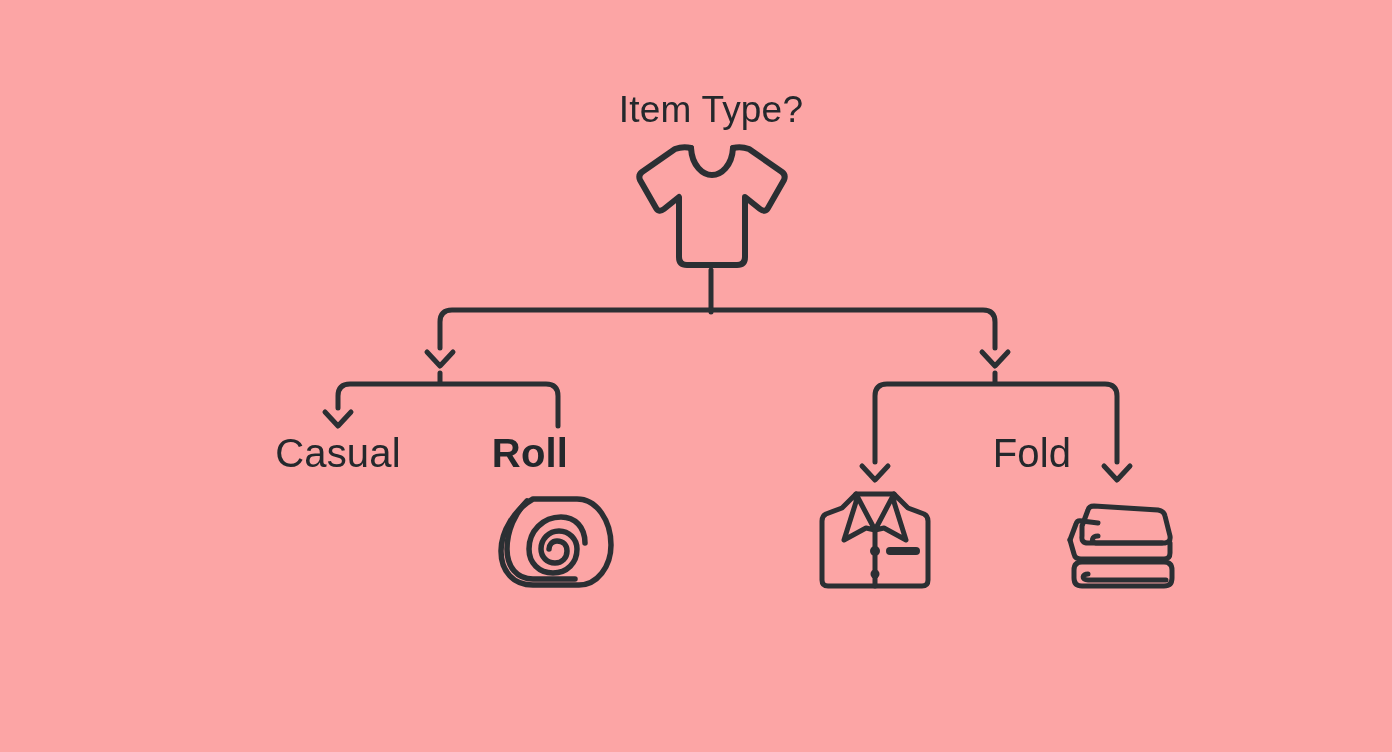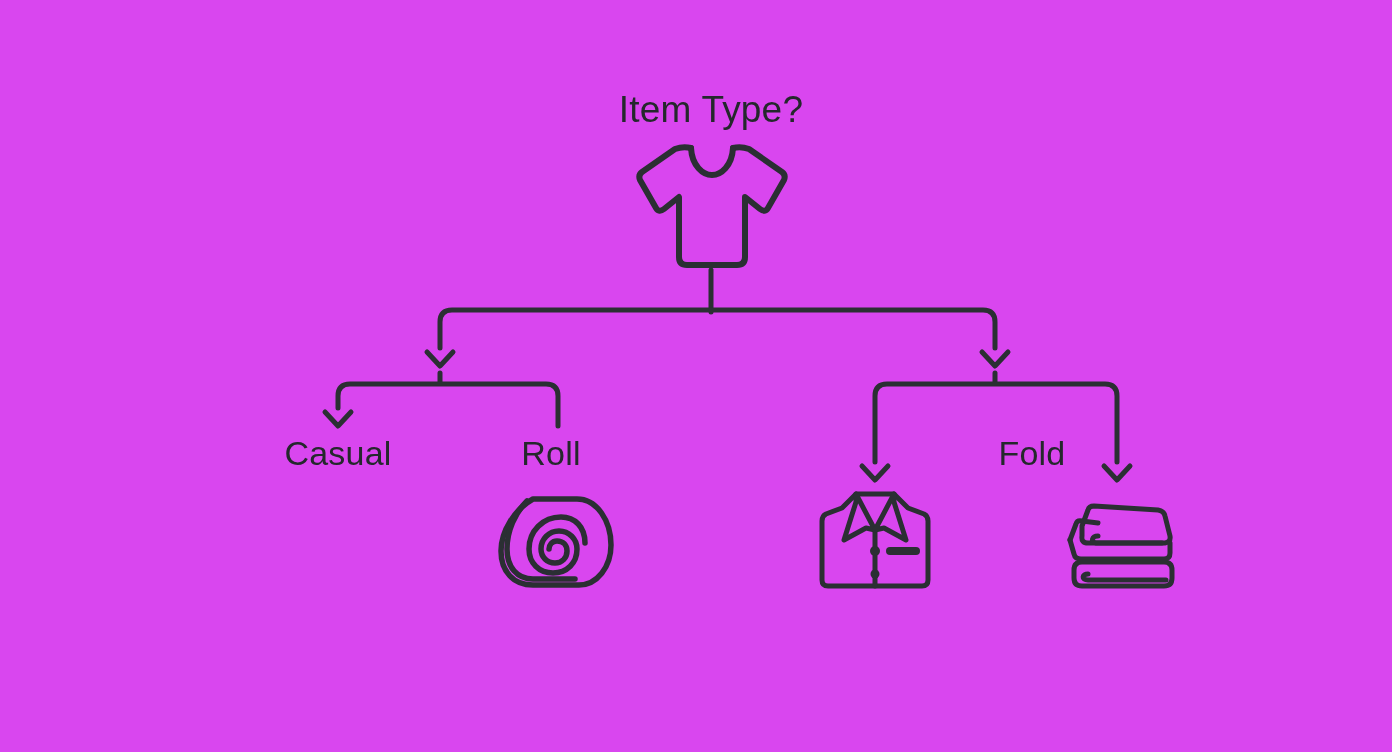--- a/index.html
+++ b/index.html
@@ -9,21 +9,21 @@
     background: #ffffff;
   }
   body {
     font-family: "Liberation Sans", sans-serif;
     -webkit-font-smoothing: antialiased;
   }
   #canvas {
     position: relative;
     width: 1392px;
     height: 752px;
-    background: #d946ef;
+    background: #fca5a5;
     overflow: hidden;
   }
   #wiring {
     position: absolute;
     left: 0;
     top: 0;
     width: 1392px;
     height: 752px;
   }
   .node-label {
@@ -32,21 +32,21 @@
     font-weight: 400;
     white-space: nowrap;
     transform: translate(-50%, -50%);
     letter-spacing: 0.2px;
   }
   .title-label {
     font-size: 37px;
     font-weight: 500;
   }
   .branch-label {
-    font-size: 34px;
+    font-size: 40px;
   }
   .icon-box {
     position: absolute;
     transform: translate(-50%, -50%);
   }
   .icon-box svg {
     display: block;
     overflow: visible;
   }
 </style>
@@ -105,21 +105,21 @@
                  Q152,36 148,33
                  L115,10
                  C107,7 99,9 99,9"></path>
         <path d="M57,9 C58,27 69,36 78,36 C87,36 98,27 99,9"></path>
       </g>
     </svg>
   </div>
 
   <div class="node-label branch-label" style="left:338px; top:453px;">Casual</div>
 
-  <div class="node-label branch-label" style="left:551px; top:453px;">Roll</div>
+  <div class="node-label branch-label" style="left:530px; top:453px;font-weight:bold;">Roll</div>
 
   <div class="node-label branch-label" style="left:1012px; top:453px;margin-left:20px;">Fold</div>
 
   <div class="icon-box" style="left:556px; top:541px;">
     <svg width="126" height="108" viewBox="0 0 126 108">
       <g fill="none" stroke="#2b2f33" stroke-width="5.5" stroke-linecap="round" stroke-linejoin="round">
 
         <path d="M40,12
                  C22,22 8,44 8,64
                  C8,84 20,98 40,98

